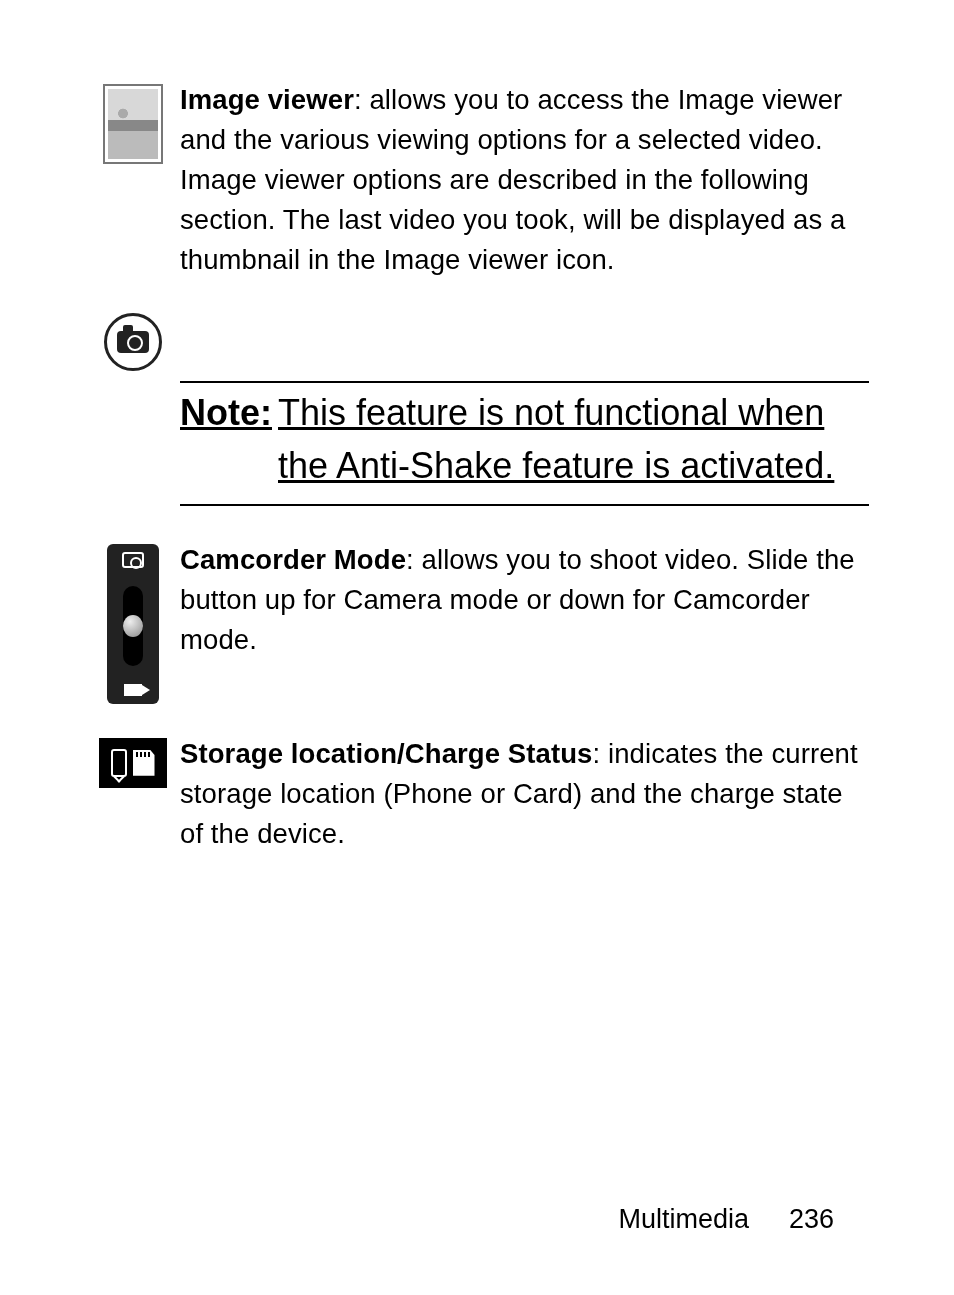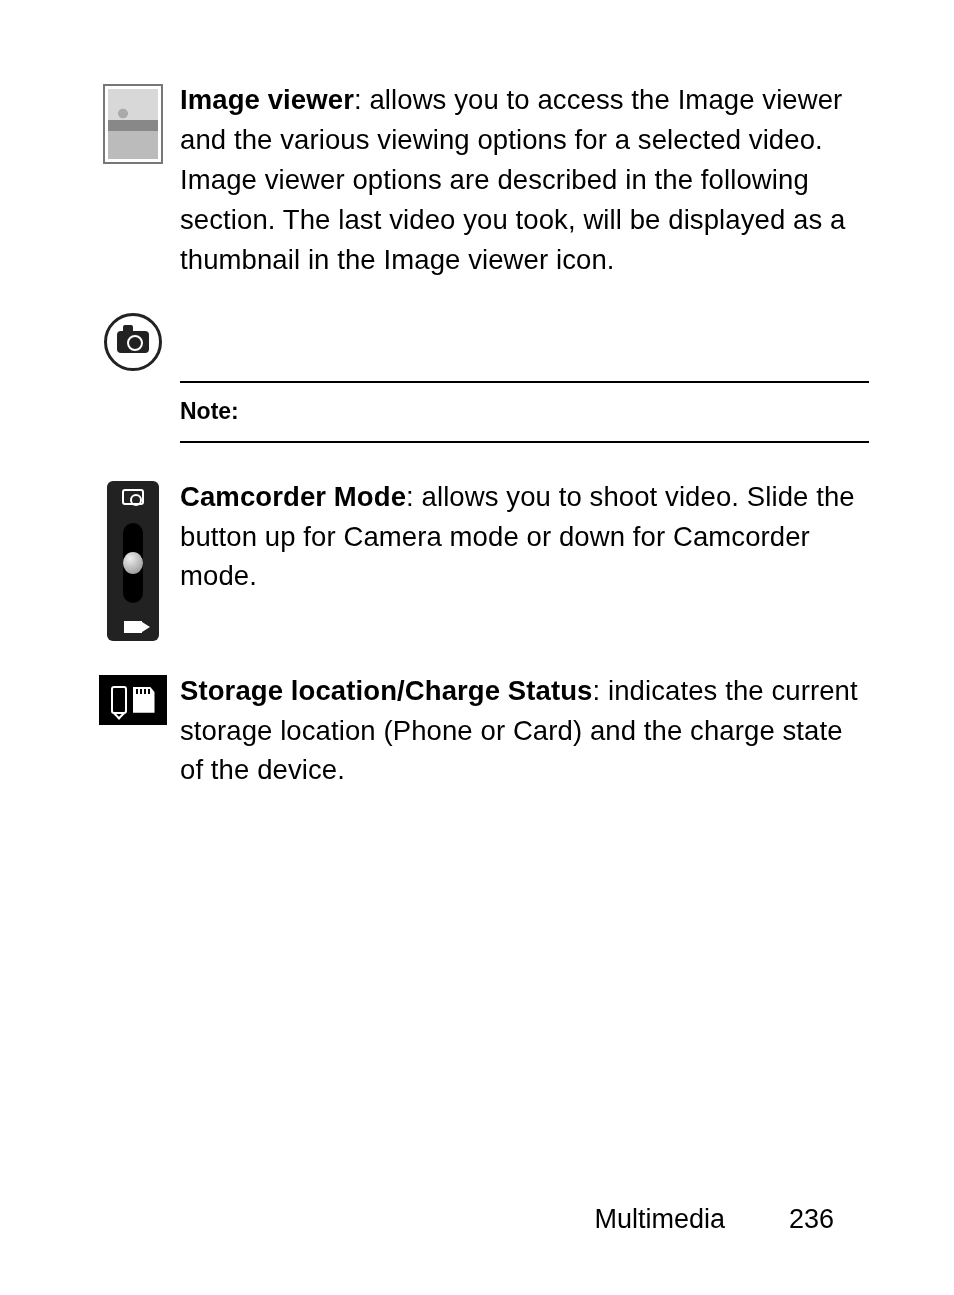--- a/index.html
+++ b/index.html
@@ -4,22 +4,22 @@
 <style>
   * { box-sizing: border-box; margin: 0; padding: 0; }
   html, body { width: 954px; height: 1295px; background: #fff; font-family: Arial, Helvetica, sans-serif; color: #000; }
   .page { position: relative; width: 954px; height: 1295px; padding: 80px 85px 60px 85px; }
   .row { display: flex; align-items: flex-start; margin-bottom: 30px; }
   .icon-col { width: 95px; flex-shrink: 0; display:flex; justify-content:center; padding-top:4px; }
   .text-col { flex: 1; font-size: 27.5px; line-height: 1.45; letter-spacing: 0.1px; }
   .text-col b, .note b { font-weight: 800; }
   .note-block { margin-left: 95px; margin-top: 6px; margin-bottom: 34px; }
   .note-rule { height: 2px; background: #000; width: 100%; }
-  .note-inner { padding: 12px 0 12px 0; font-size: 23px; line-height: 1.45; }
-  .footer { position: absolute; bottom: 60px; right: 120px; font-size: 27px; display:flex; gap: 64px; }
+  .note-inner { padding: 4px 0 12px 0; font-size: 36px; line-height: 1.45; text-decoration: underline; }
+  .footer { position: absolute; bottom: 60px; right: 120px; font-size: 27px; display:flex; gap: 40px; }
   .thumb-frame { width:60px; height:80px; border:2px solid #777; background:#fff; padding:3px; }
   .thumb-img { width:100%; height:100%; background:
      radial-gradient(circle at 30% 35%, #aaa 8%, transparent 9%),
      linear-gradient(#d8d8d8 0 45%, #888 45% 60%, #bbb 60% 100%);
      filter: grayscale(1);
   }
   .shutter { width:58px; height:58px; border-radius:50%; background:
      radial-gradient(circle at 35% 30%, #fff 0 8%, #bbb 20%, #666 60%, #444 100%);
      border:2px solid #999;
   }
@@ -64,20 +64,21 @@
           <div class="cam-body"></div>
         </div>
     </div>
   </div>
 
   <div class="note-block">
     <div class="note-rule"></div>
     <div class="note-inner note">
         <div style="display:flex">
           <b style="flex-shrink:0;padding-right:6px">Note:</b>
+          <span>This feature is not functional when the Anti-Shake feature is activated.</span>
         </div>
       </div>
     <div class="note-rule"></div>
   </div>
 
   <div class="row">
     <div class="icon-col">
       <div class="slider">
         <div class="top-ico"></div>
         <div class="track">

